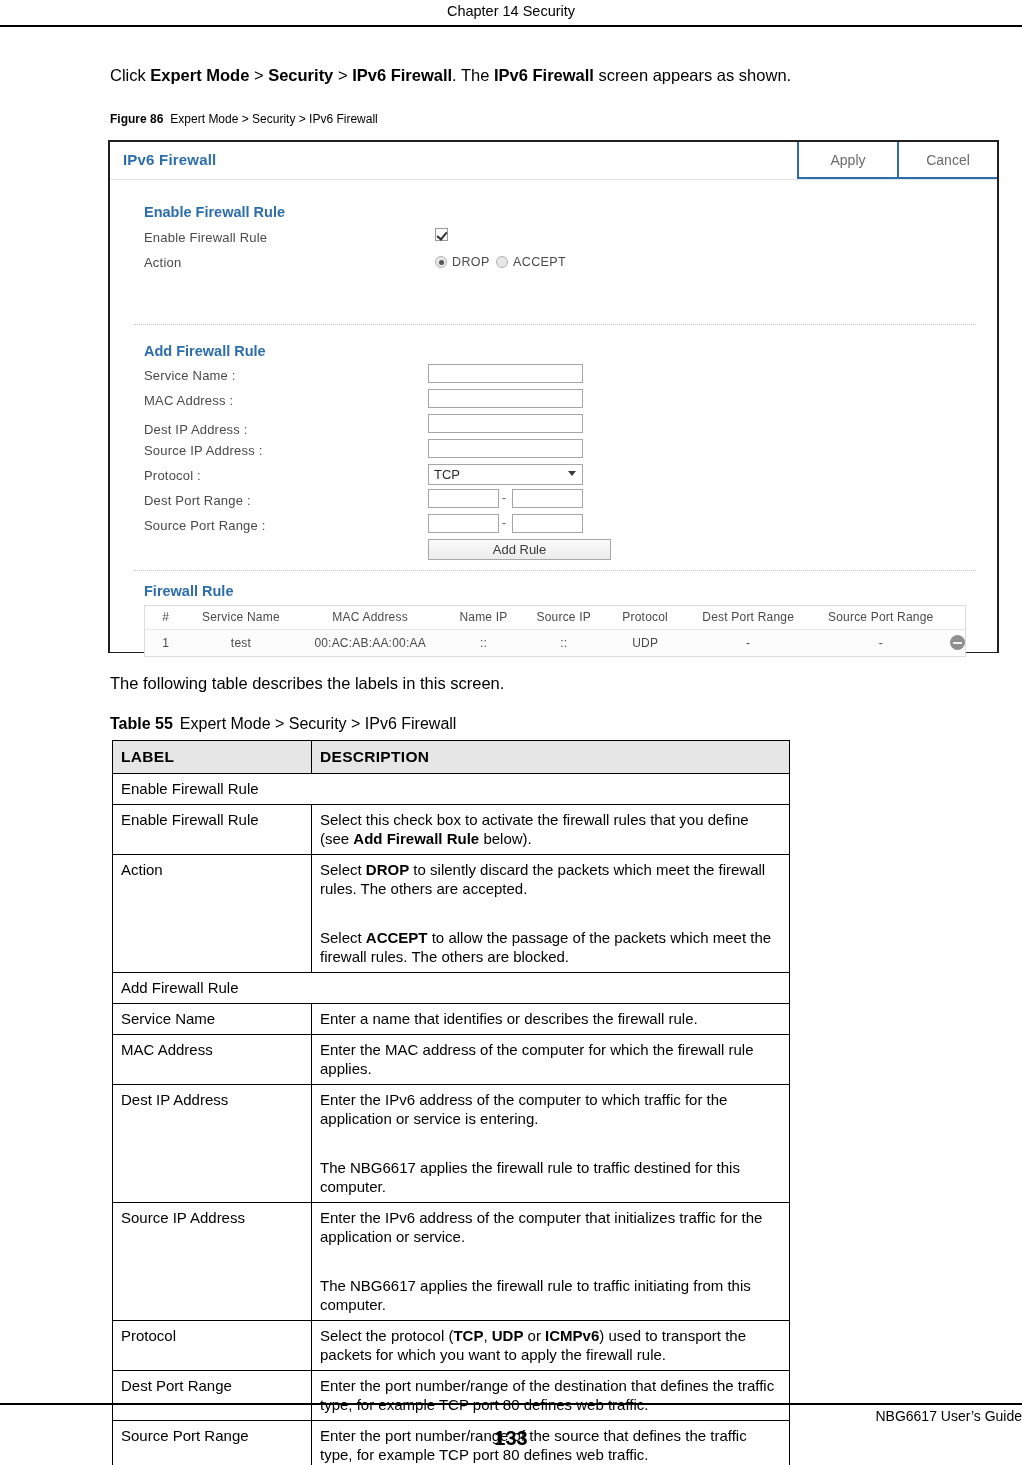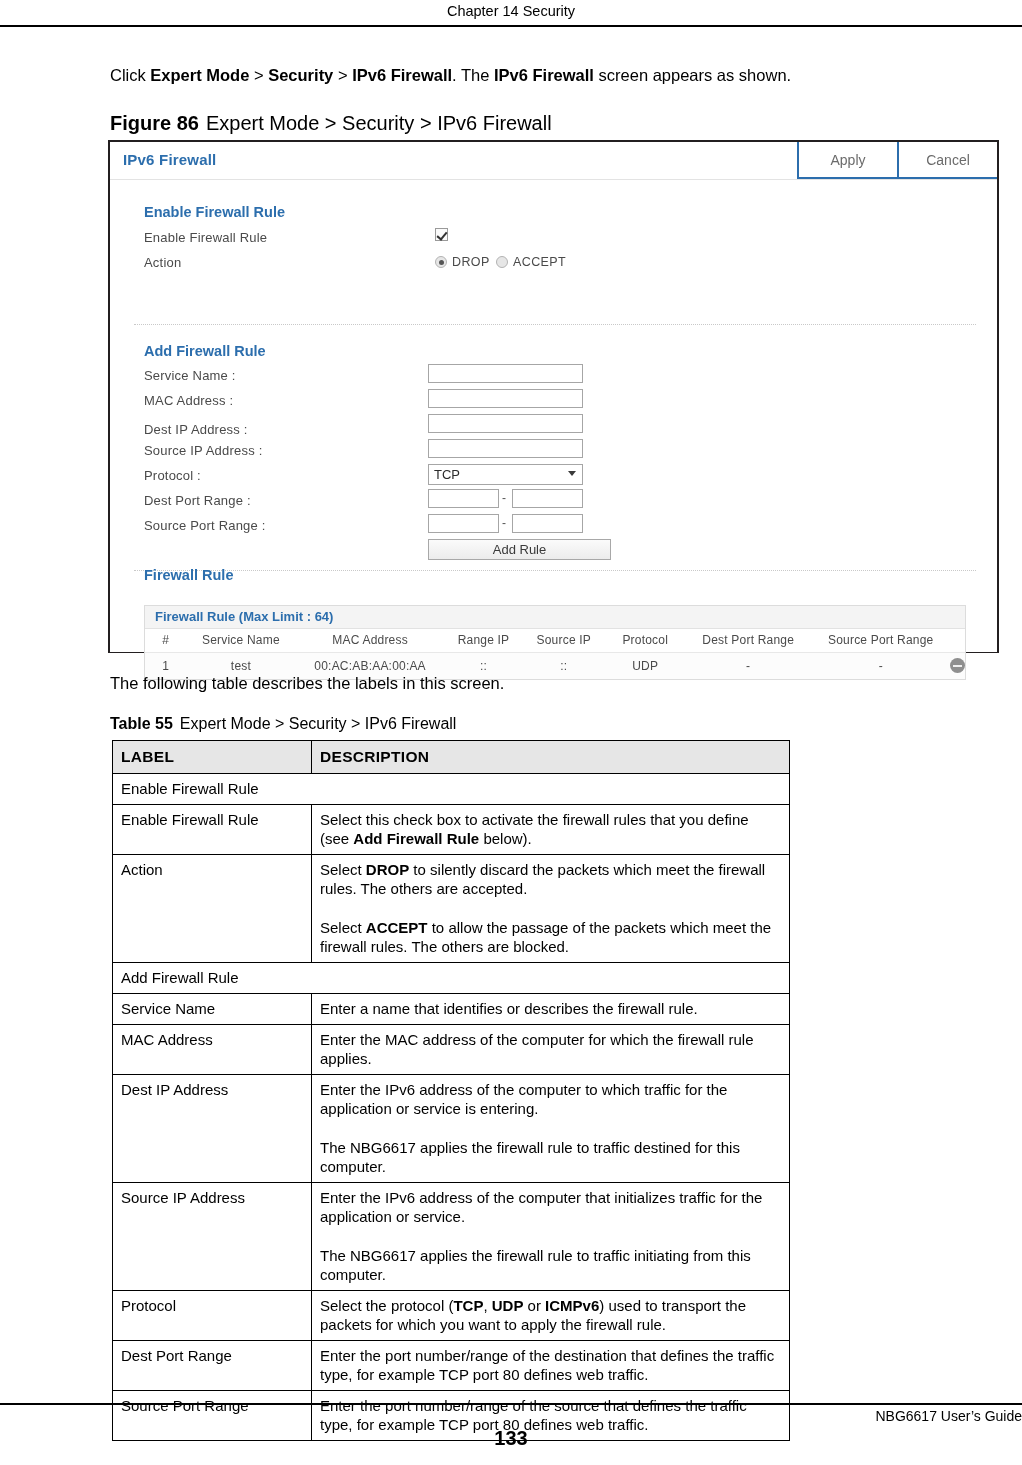--- a/index.html
+++ b/index.html
@@ -65,21 +65,21 @@
     top: 64px;
     left: 110px;
     width: 895px;
     font-size: 16.5px;
     line-height: 22px;
   }
   .fig-caption {
     position: absolute;
     top: 112px;
     left: 110px;
-    font-size: 20px;
+    font-size: 12px;
   }
   .fig-caption b { font-weight: bold; }
   .fig-caption .cap-txt { font-weight: normal; margin-left: 7px; }
 
   .following-line {
     position: absolute;
     top: 674px;
     left: 110px;
     font-size: 16.5px;
   }
@@ -335,21 +335,21 @@
     background: #e6e6e6;
     text-align: left;
     font-weight: bold;
     font-size: 15.5px;
     letter-spacing: .3px;
     padding-top: 6px;
     padding-bottom: 7px;
   }
   table.desc .c1 { width: 182px; }
   table.desc p { margin: 0; }
-  table.desc p + p { margin-top: 20px; }
+  table.desc p + p { margin-top: 30px; }
 </style>
 </head>
 <body>
 
 <div class="page-header">Chapter 14 Security</div>
 <div class="header-rule"></div>
 
 <div class="intro-line"><span>Click </span><b>Expert Mode</b><span> &gt; </span><b>Security</b><span> &gt; </span><b>IPv6 Firewall</b><span>. The </span><b>IPv6 Firewall</b><span> screen appears as shown.</span></div>
 
 <div class="fig-caption"><b>Figure 86</b><span class="cap-txt">Expert Mode &gt; Security &gt; IPv6 Firewall</span></div>
@@ -401,31 +401,30 @@
 
     <div class="frm-label" style="top:338px">Source Port Range :</div>
     <div class="tbox" style="left:318px; top:334px; width:71px"></div>
     <div class="dash" style="left:392px; top:336px">-</div>
     <div class="tbox" style="left:402px; top:334px; width:71px"></div>
 
     <div class="btn-add" style="left:318px; top:359px; width:183px">Add Rule</div>
 
     <div class="divider" style="top:390px"></div>
 
-    <div class="sect-title" style="top:387px">Firewall Rule</div>
+    <div class="sect-title" style="top:403px">Firewall Rule</div>
 
     <div class="rules-box">
-      <div class="rules-box-title">Firewall Rule (Max Limit : 64)</div>
       <table class="rules">
         <thead>
           <tr>
             <th style="width:42px">#</th>
             <th style="width:110px">Service Name</th>
             <th style="width:150px">MAC Address</th>
-            <th style="width:78px">Range IP</th>
+            <th style="width:78px">Name IP</th>
             <th style="width:84px">Source IP</th>
             <th style="width:80px">Protocol</th>
             <th style="width:128px">Dest Port Range</th>
             <th style="width:140px">Source Port Range</th>
             <th></th>
           </tr>
         </thead>
         <tbody>
           <tr>
             <td>1</td>

